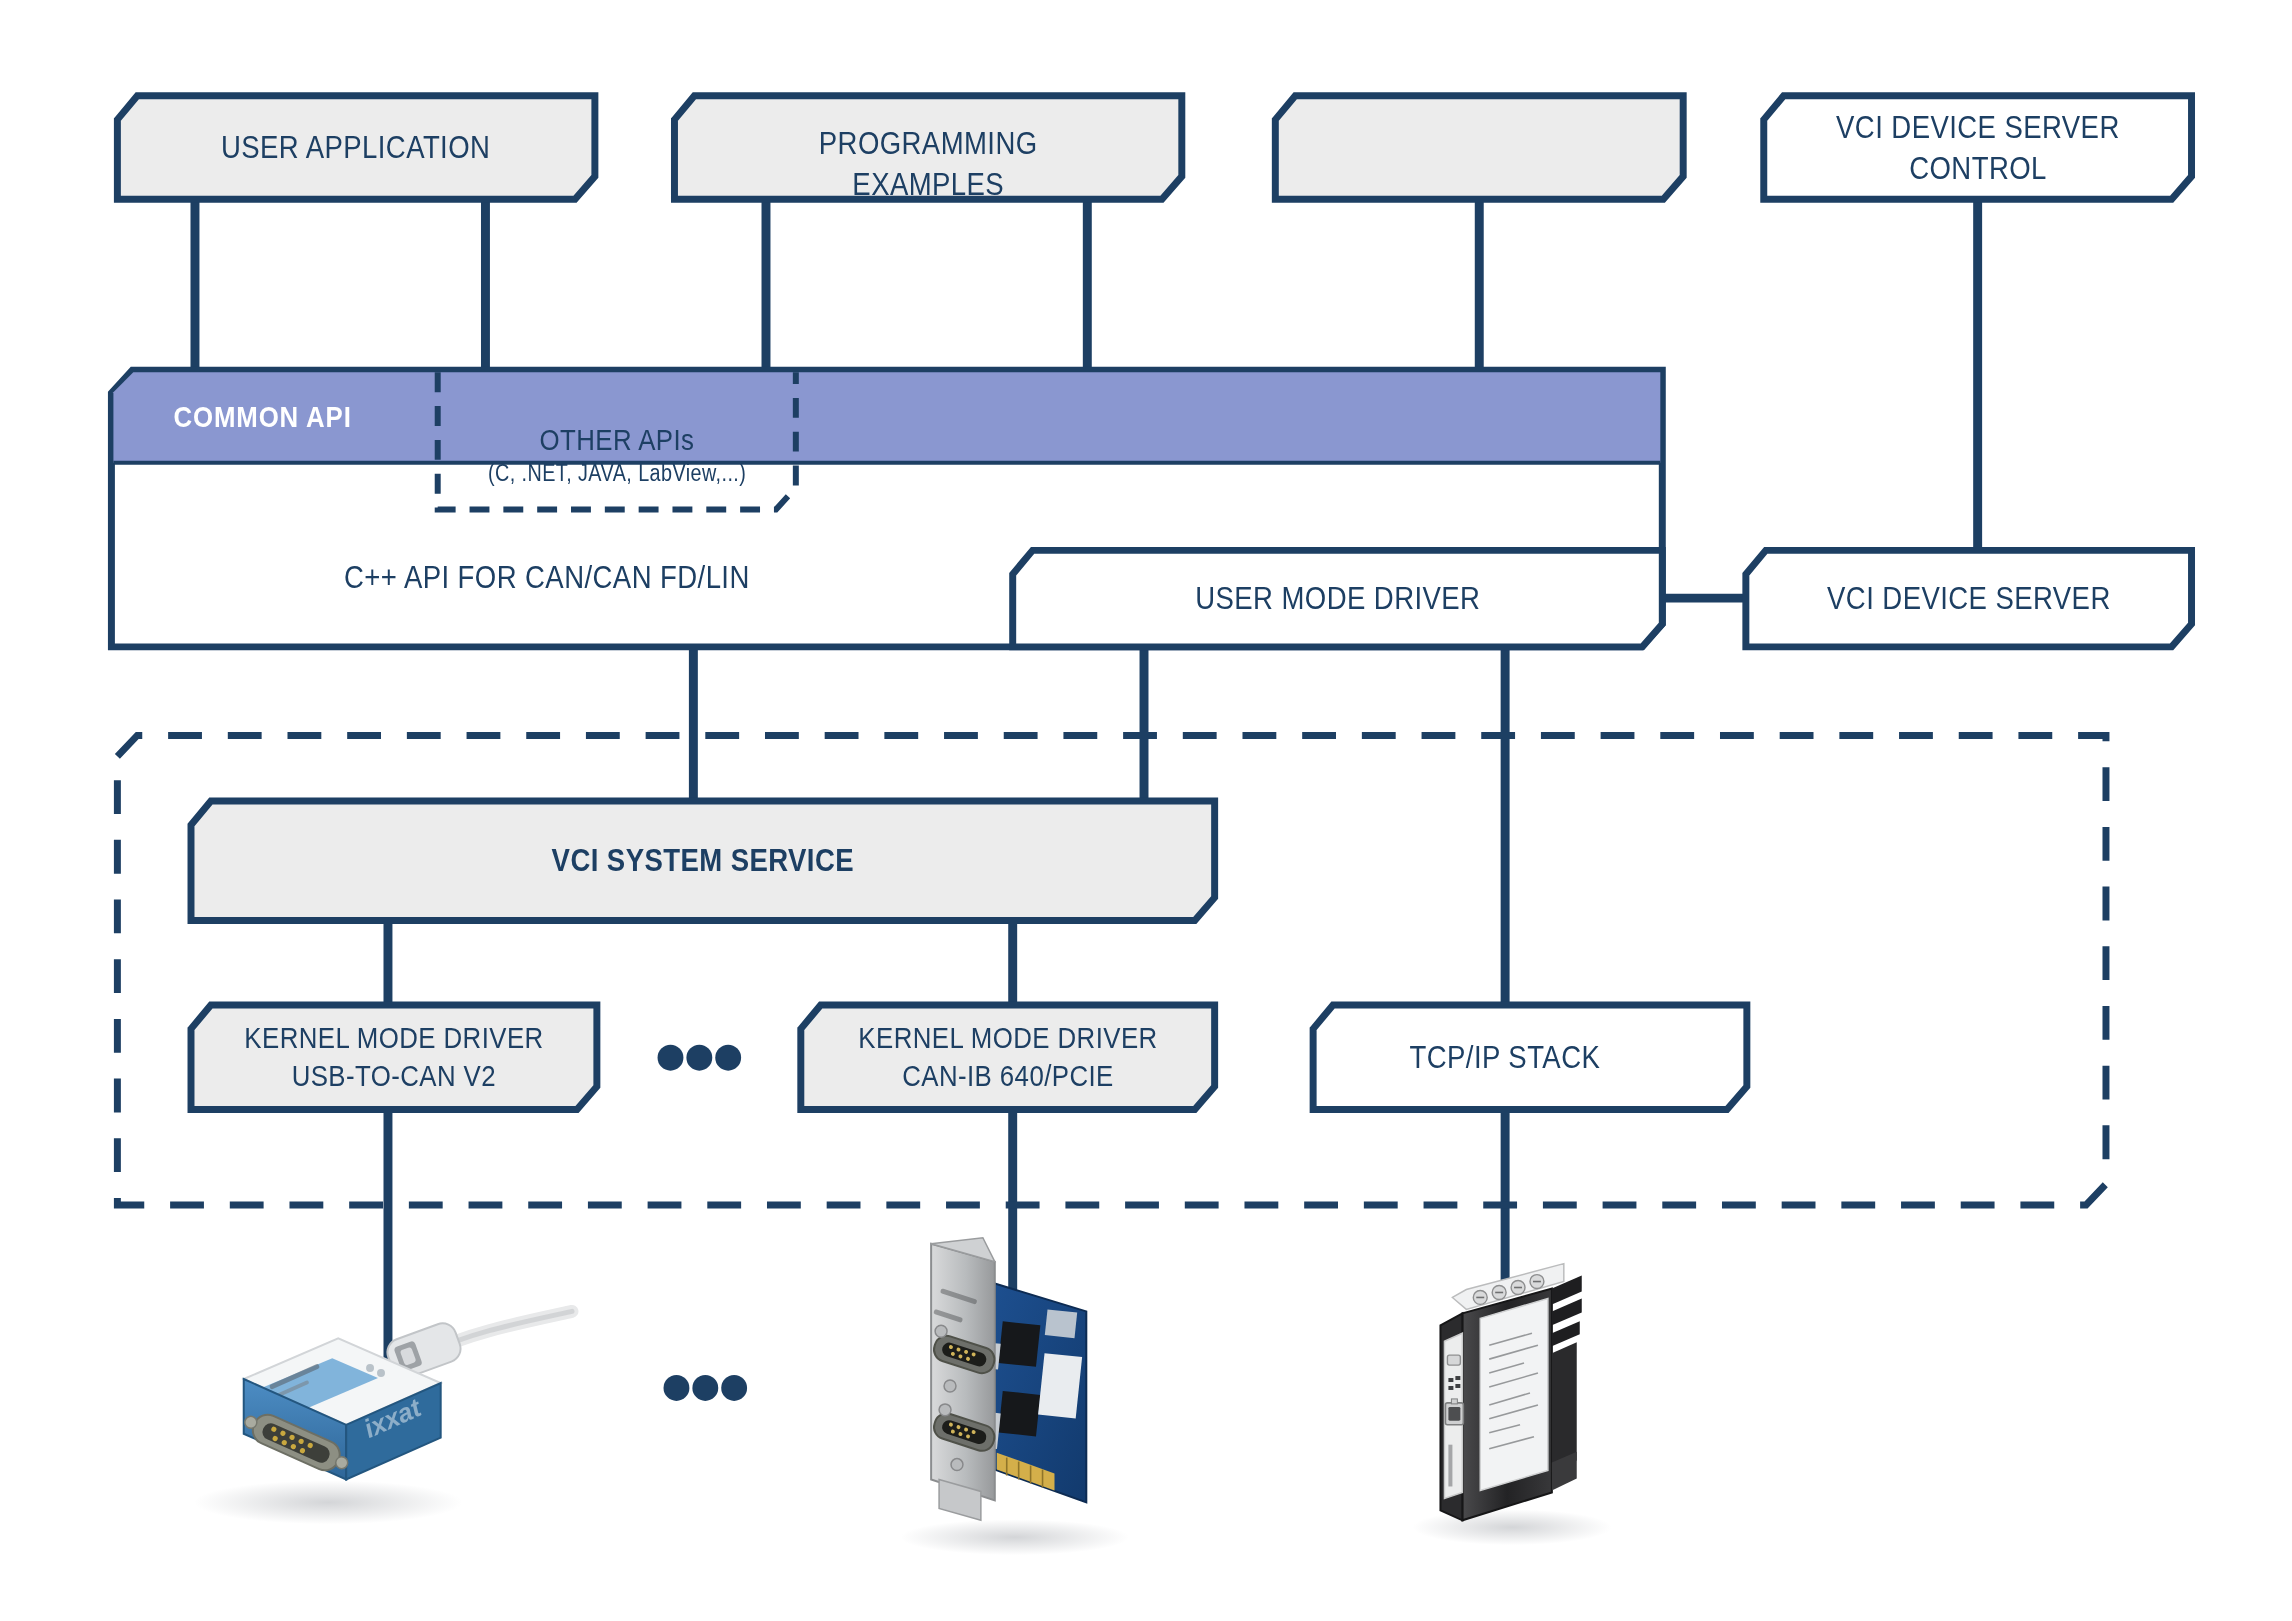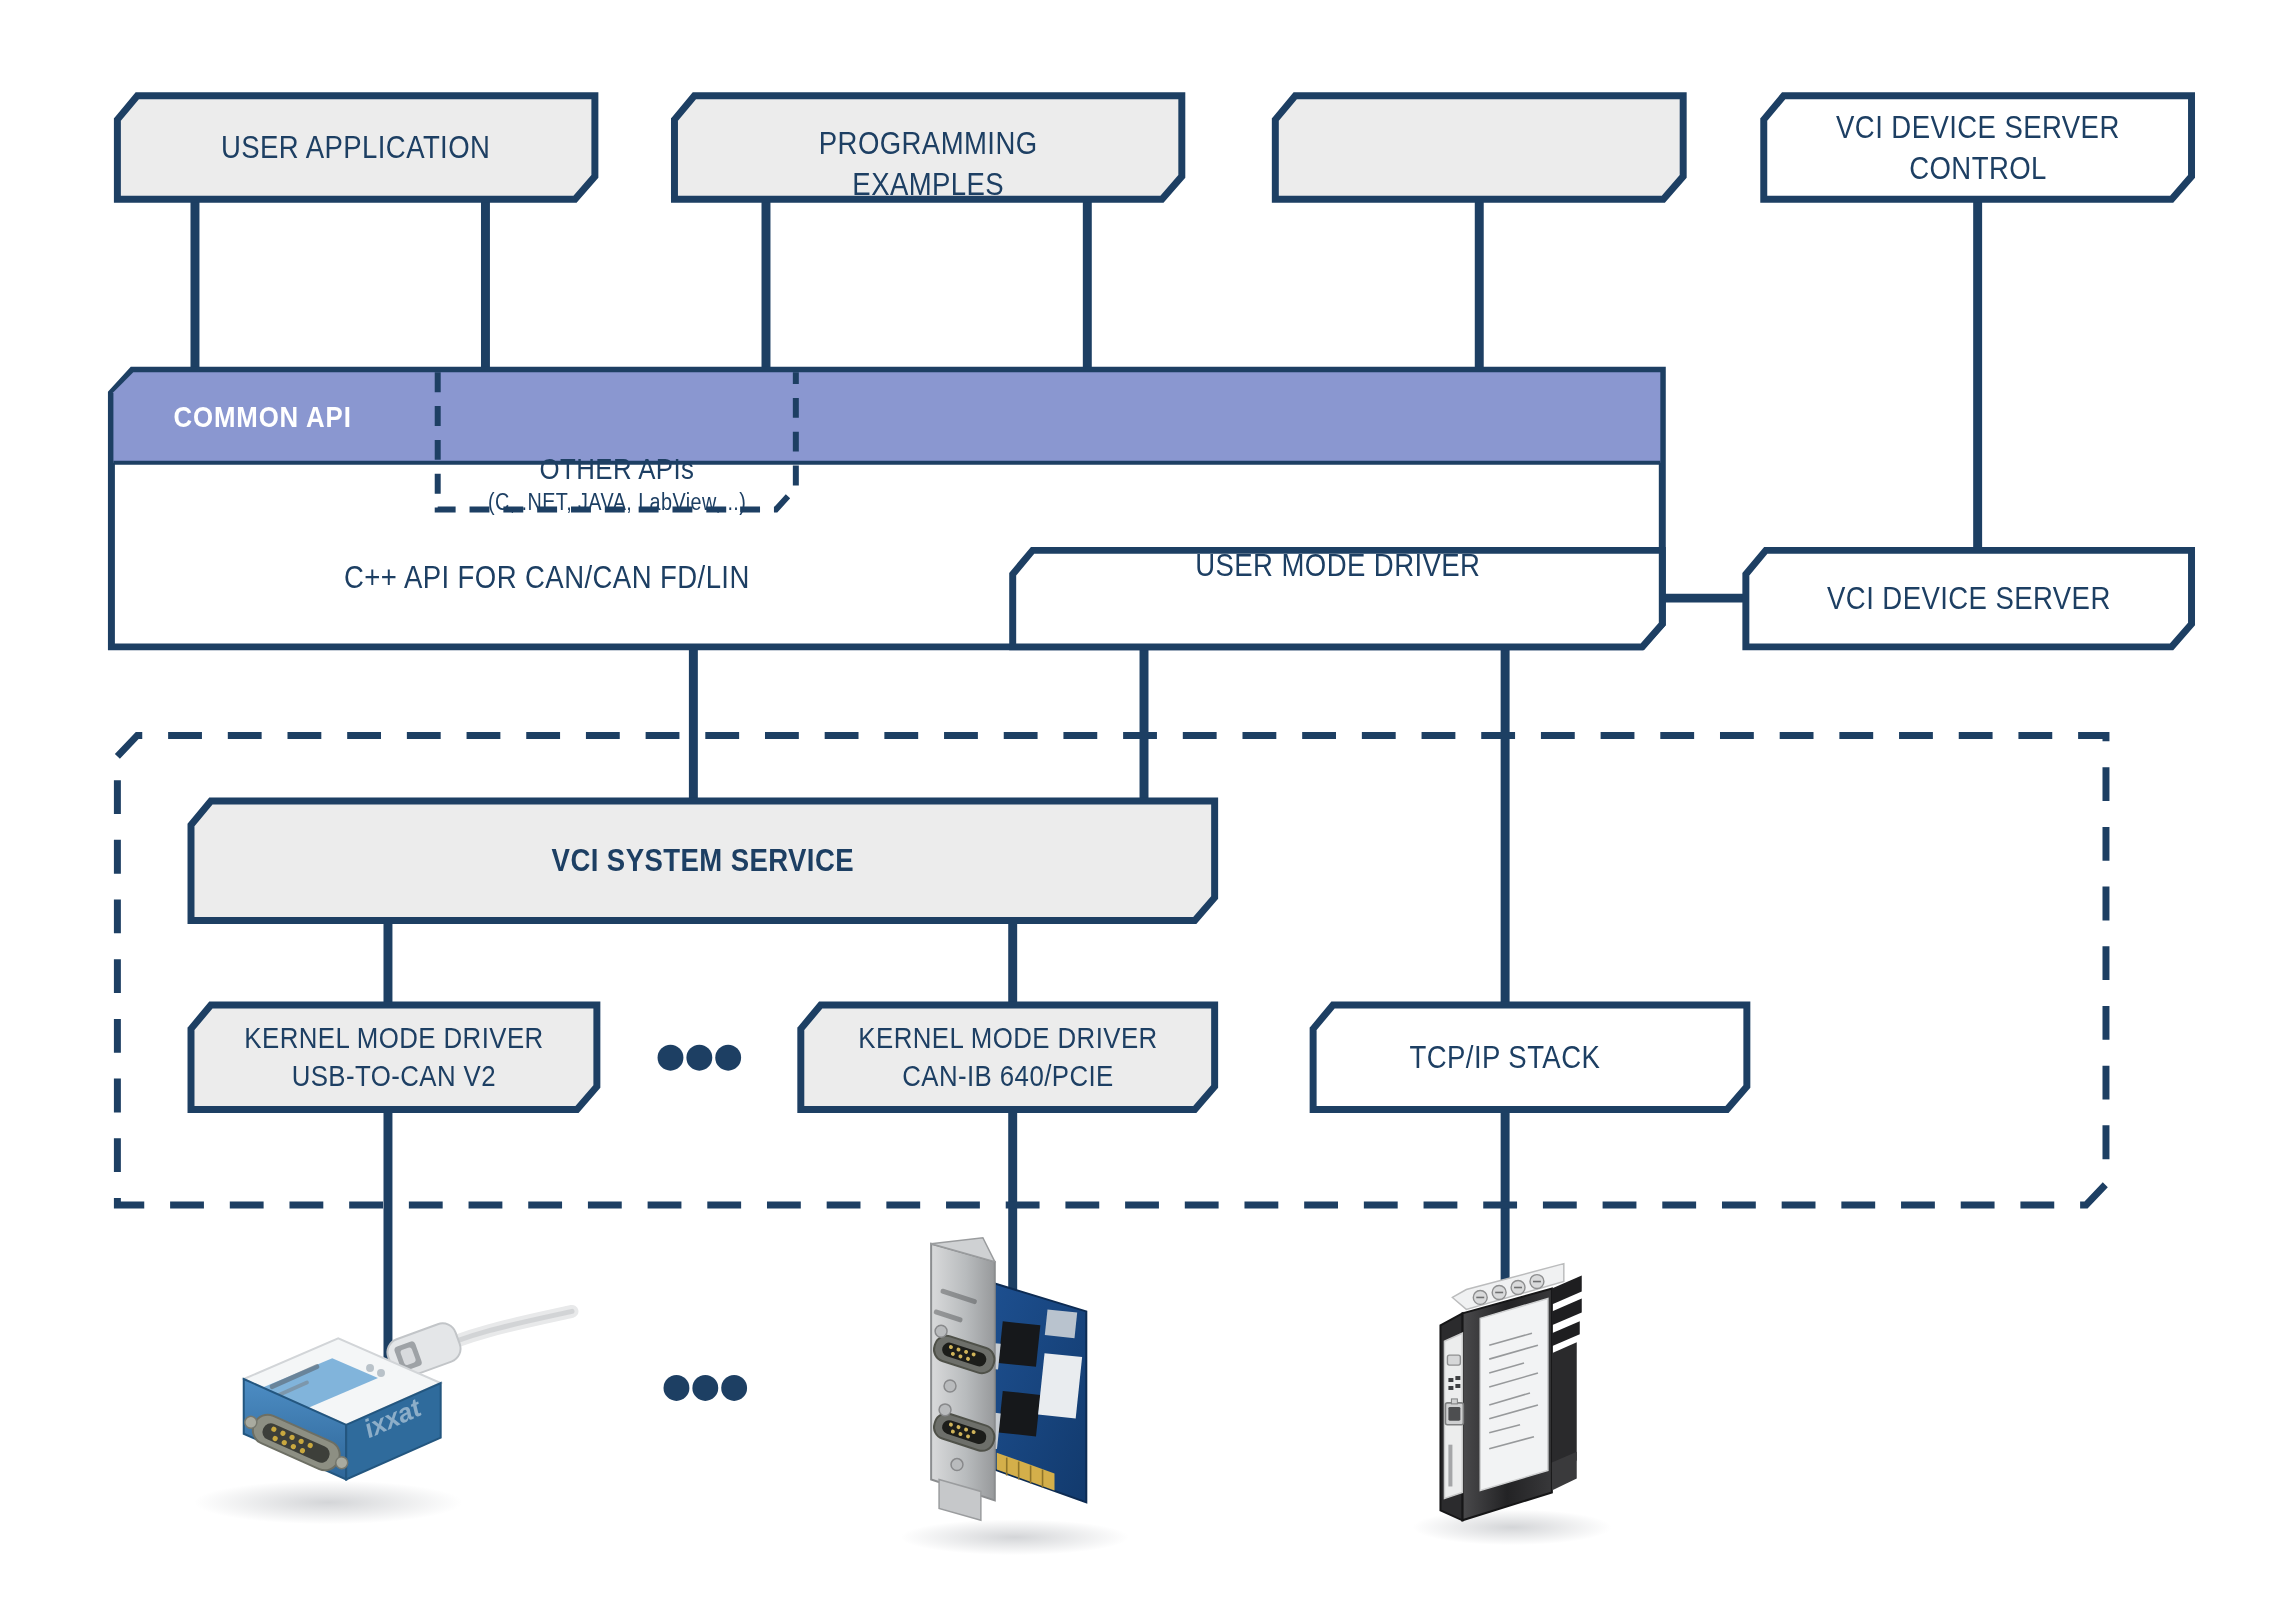--- a/index.html
+++ b/index.html
@@ -349,30 +349,30 @@
 
   <div class="box-label" style="left:1764px; top:96px; width:428px; height:103px;">
     <span class="lbl-cond t-30">VCI DEVICE SERVER</span>
     <span class="lbl-cond t-30">CONTROL</span>
   </div>
 
   <div class="box-label" style="left:159px; top:376px; width:318px; height:82px; align-items:flex-start;">
     <span class="lbl-cond api-title">COMMON API</span>
   </div>
 
-  <div class="box-label" style="left:438px; top:436px; width:358px; height:96px;">
+  <div class="box-label" style="left:438px; top:407px; width:358px; height:96px;">
     <span class="lbl-cond t-28">OTHER APIs</span>
     <span class="lbl-cond t-22">(C, .NET, JAVA, LabView,...)</span>
   </div>
 
   <div class="box-label" style="left:149px; top:529px; width:796px; height:96px;">
     <span class="lbl-cond t-30">C++ API FOR CAN/CAN FD/LIN</span>
   </div>
 
-  <div class="box-label" style="left:1013px; top:517px; width:650px; height:97px;">
+  <div class="box-label" style="left:1013px; top:550px; width:650px; height:97px;">
     <span class="lbl-cond t-30">USER MODE DRIVER</span>
   </div>
 
   <div class="box-label" style="left:1746px; top:550px; width:446px; height:97px;">
     <span class="lbl-cond t-30">VCI DEVICE SERVER</span>
   </div>
 
   <div class="box-label" style="left:191px; top:801px; width:1024px; height:119px;font-weight:bold;">
     <span class="lbl-cond t-30">VCI SYSTEM SERVICE</span>
   </div>

